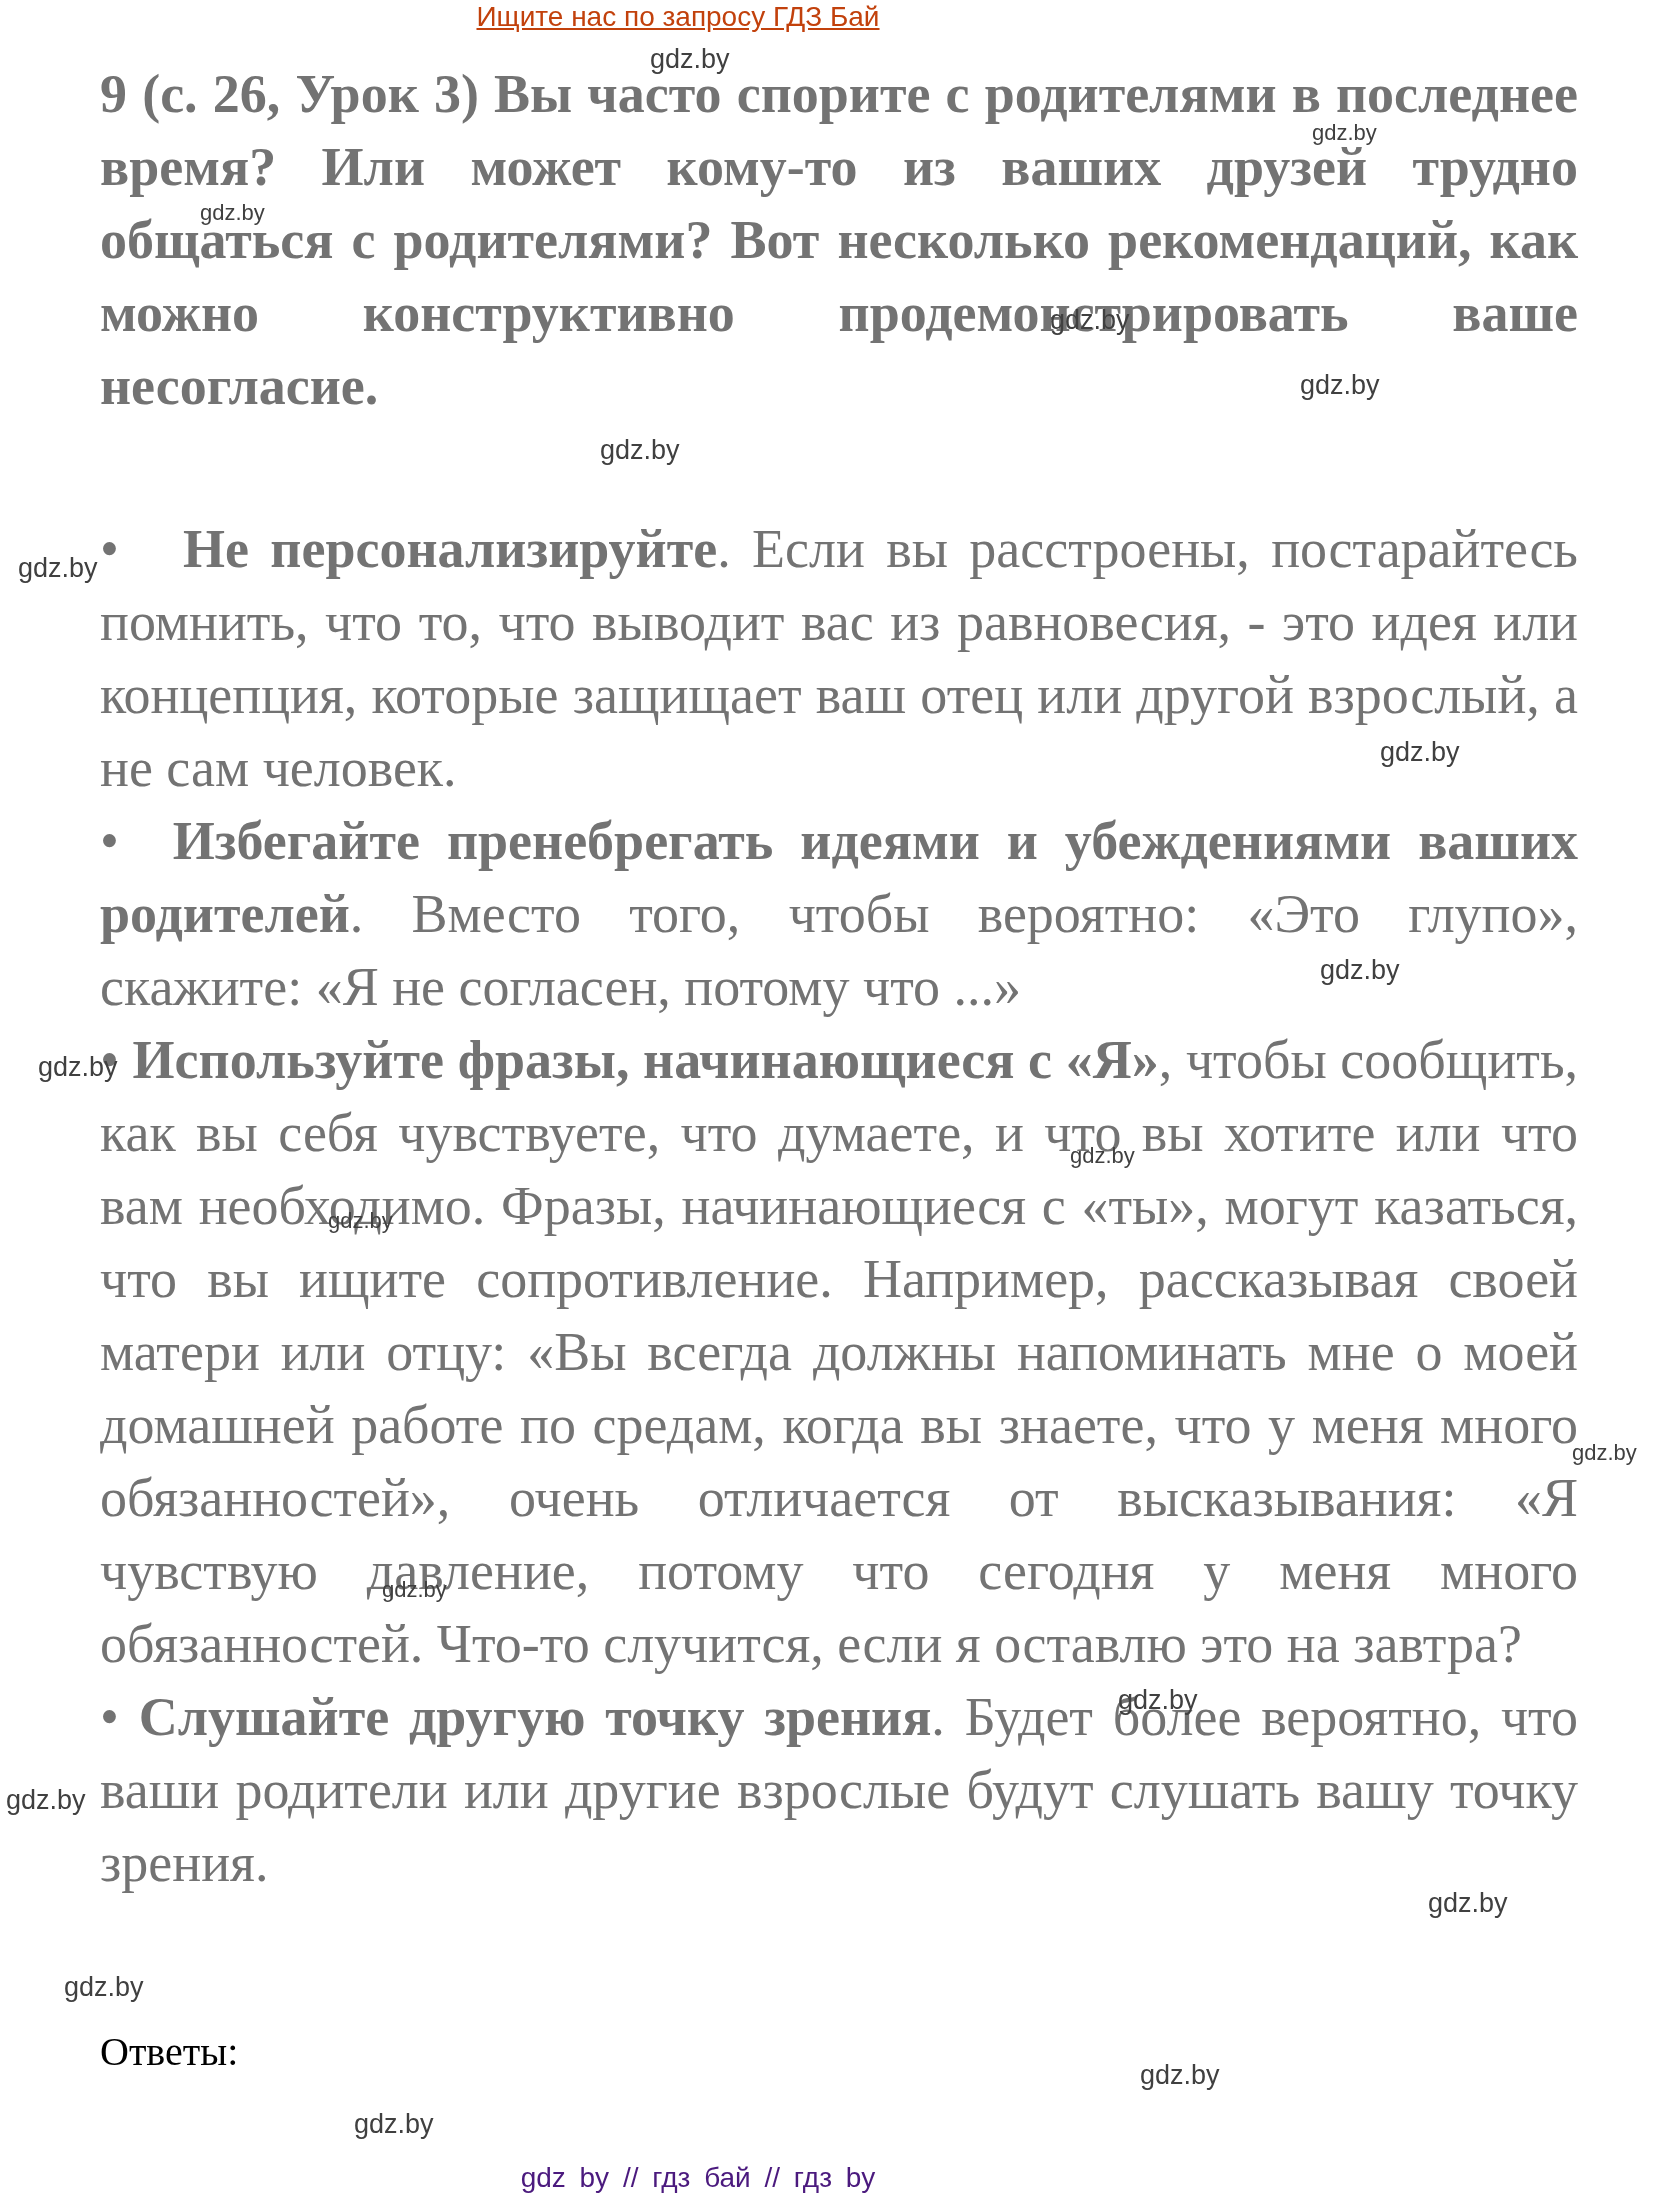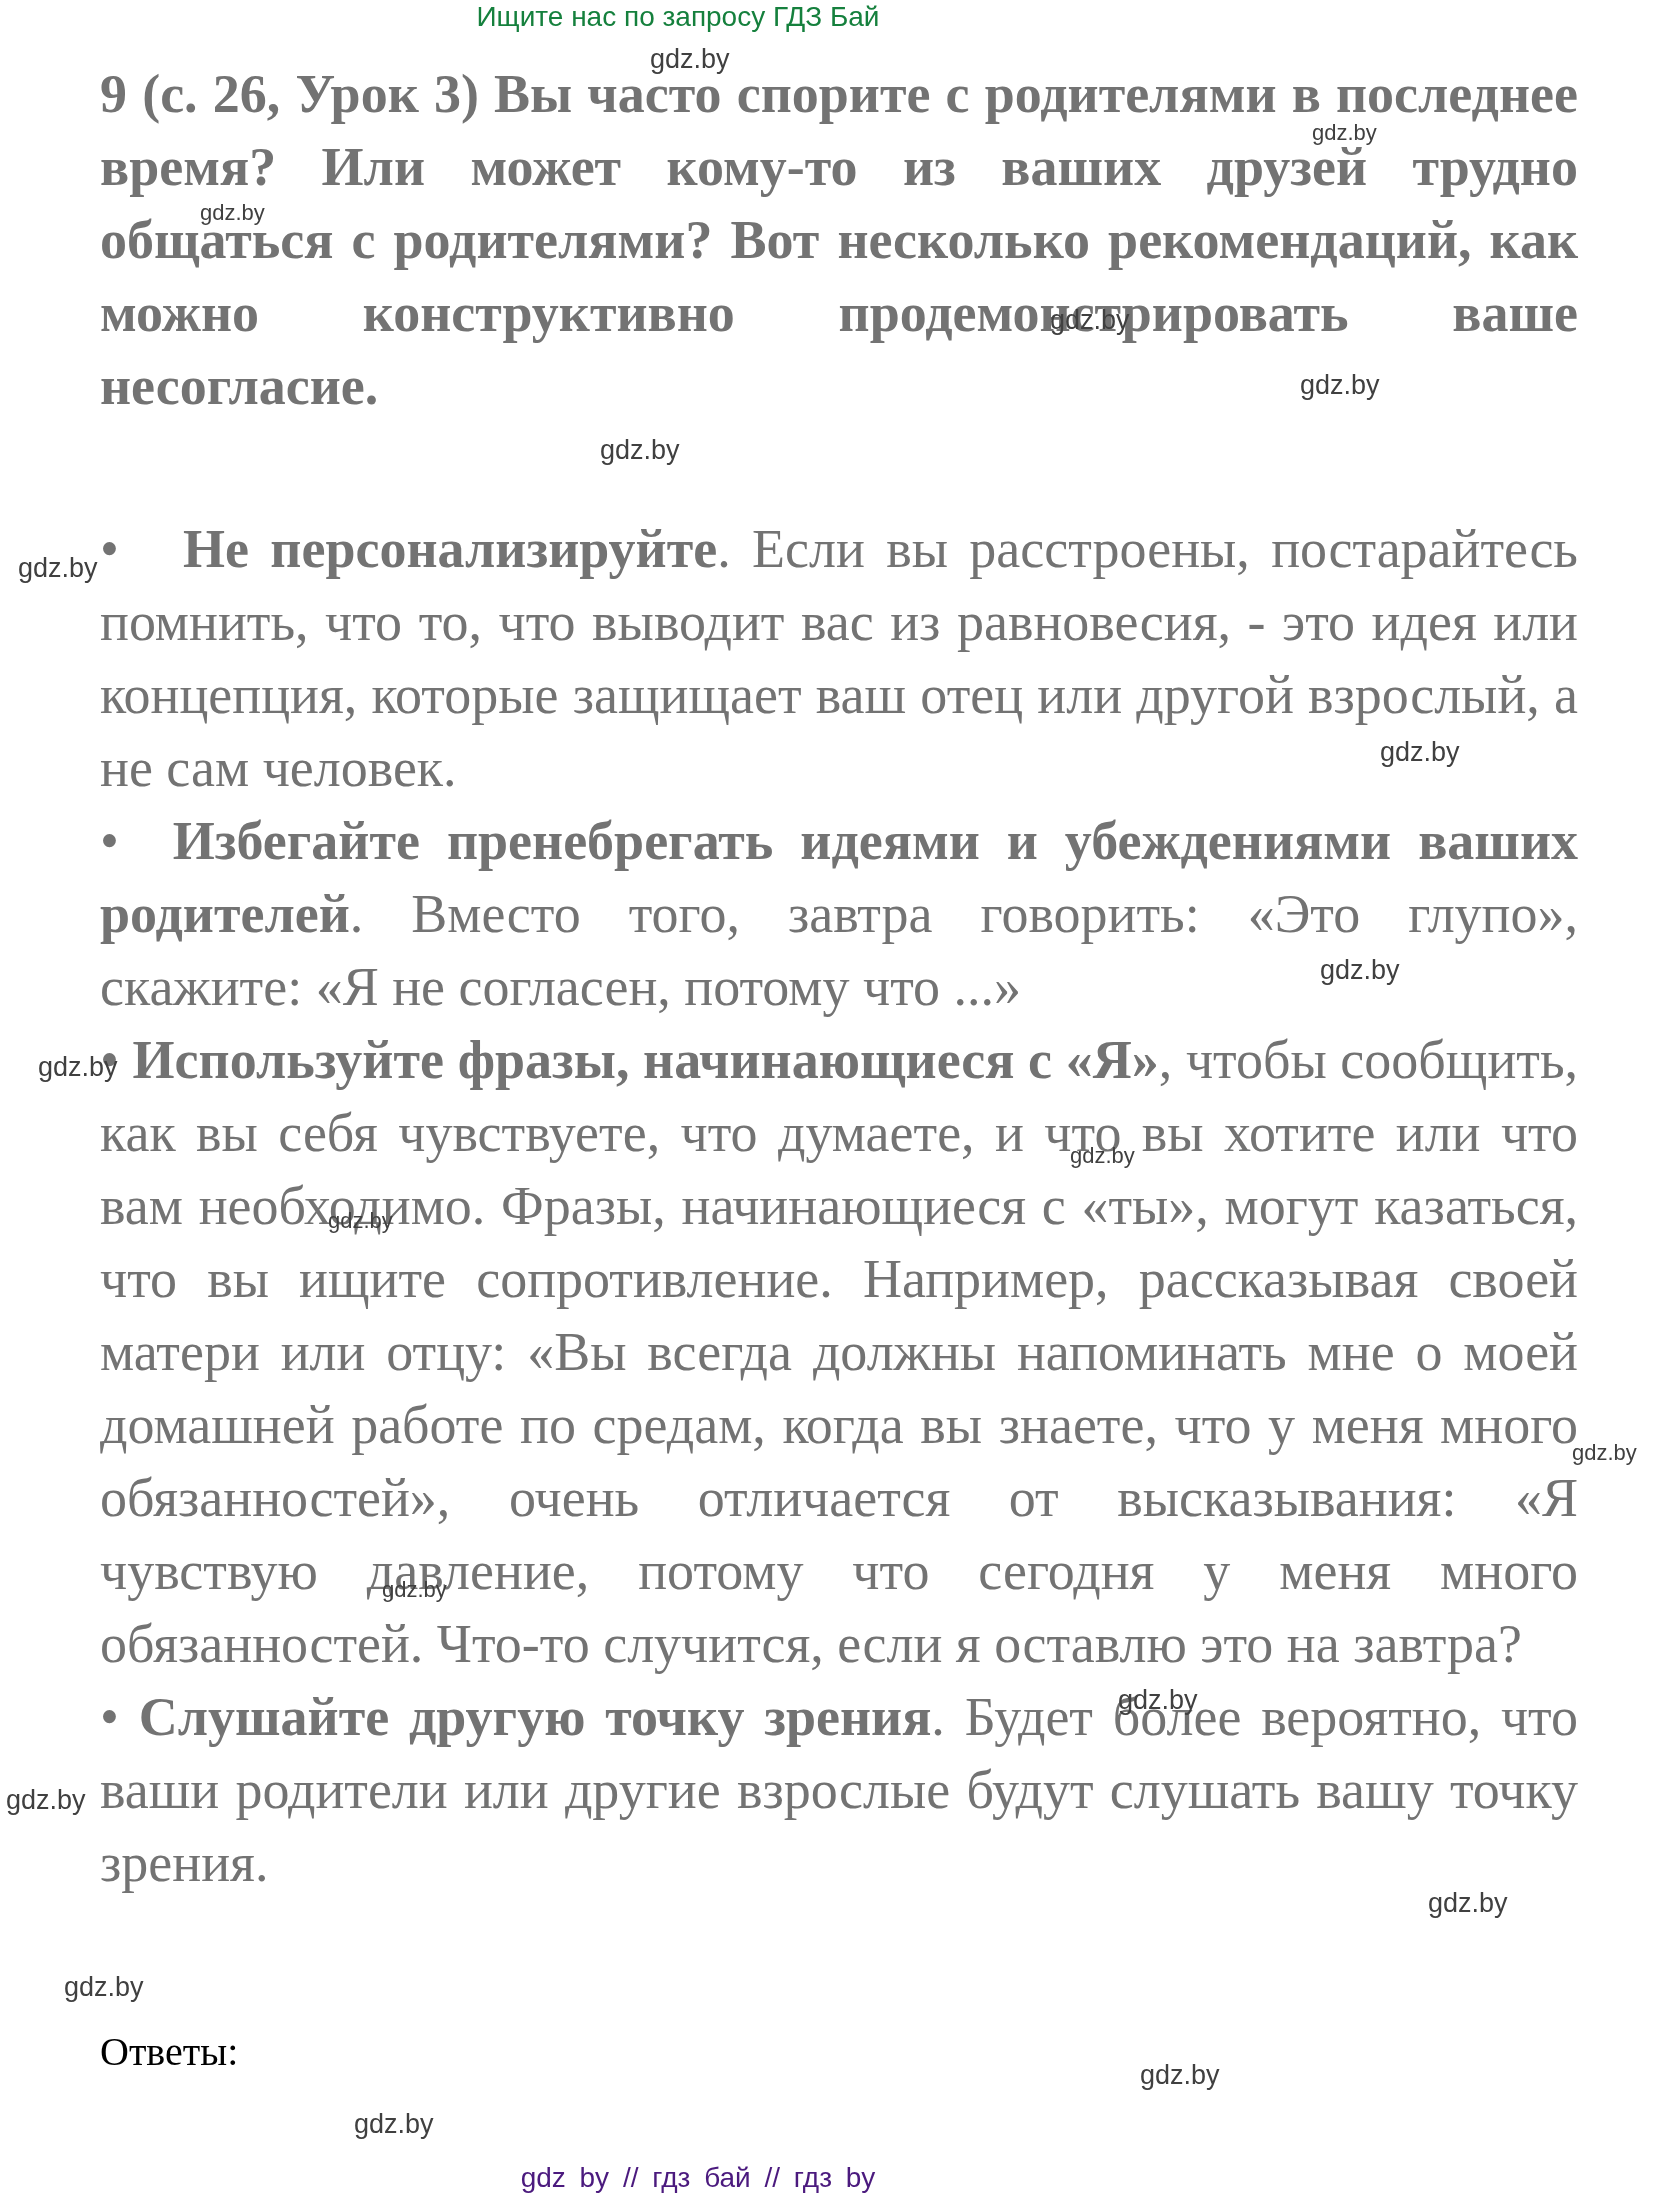--- a/index.html
+++ b/index.html
@@ -1,20 +1,21 @@
 <!DOCTYPE html>
 <html><head>
 <meta charset="utf-8">
 <style>
   html, body { margin: 0; padding: 0; background: #ffffff; }
   body { width: 1662px; height: 2199px; position: relative; overflow: hidden; }
   .top-banner {
     position: absolute; left: 0; width: 1356px; top: 0; text-align: center;
-    font-family: "Liberation Sans", sans-serif; font-size: 28px; color: #15803d;
+    font-family: "Liberation Sans", sans-serif; font-size: 28px; color: #c2410c;
     line-height: 34px;
+    text-decoration: underline;
   }
   .page {
     position: absolute; left: 100px; top: 58px; width: 1478px;
     font-family: "Liberation Serif", serif; color: #737373;
   }
   .heading {
     font-weight: bold; font-size: 54px; line-height: 73px; text-align: justify;
     text-align-last: left; margin: 0;
   }
   .gap { height: 90px; }
@@ -41,21 +42,21 @@
 <body>
 
 <div class="top-banner">Ищите нас по запросу ГДЗ Бай</div>
 
 <div class="page">
   <p class="heading">9 (с. 26, Урок 3) Вы часто спорите с родителями в последнее время? Или может кому-то из ваших друзей трудно общаться с родителями? Вот несколько рекомендаций, как можно конструктивно продемонстрировать ваше несогласие.</p>
   <div class="gap"></div>
 
   <p class="para"><span>•</span>&nbsp;&nbsp;&nbsp;<b>Не персонализируйте</b><span>. Если вы расстроены, постарайтесь помнить, что то, что выводит вас из равновесия, - это идея или концепция, которые защищает ваш отец или другой взрослый, а не сам человек.</span></p>
 
-  <p class="para"><span>•</span>&nbsp;&nbsp;<b>Избегайте пренебрегать идеями и убеждениями ваших родителей</b><span>. Вместо того, завтра говорить: «Это глупо», скажите: «Я не согласен, потому что ...»</span></p>
+  <p class="para"><span>•</span>&nbsp;&nbsp;<b>Избегайте пренебрегать идеями и убеждениями ваших родителей</b><span>. Вместо того, чтобы вероятно: «Это глупо», скажите: «Я не согласен, потому что ...»</span></p>
 
   <p class="para"><span>•</span>&nbsp;<b>Используйте фразы, начинающиеся с «Я»</b><span>, чтобы сообщить, как вы себя чувствуете, что думаете, и что вы хотите или что вам необходимо. Фразы, начинающиеся с «ты», могут казаться, что вы ищите сопротивление. Например, рассказывая своей матери или отцу: «Вы всегда должны напоминать мне о моей домашней работе по средам, когда вы знаете, что у меня много обязанностей», очень отличается от высказывания: «Я чувствую давление, потому что сегодня у меня много обязанностей. Что-то случится, если я оставлю это на завтра?</span></p>
 
   <p class="para"><span>•</span>&nbsp;<b>Слушайте другую точку зрения</b><span>. Будет более вероятно, что ваши родители или другие взрослые будут слушать вашу точку зрения.</span></p>
 </div>
 
 <div class="answers">Ответы:</div>
 
 <span class="wm" style="left:650px;top:44px;">gdz.by</span>
 <span class="wm small" style="left:1312px;top:118px;">gdz.by</span>

